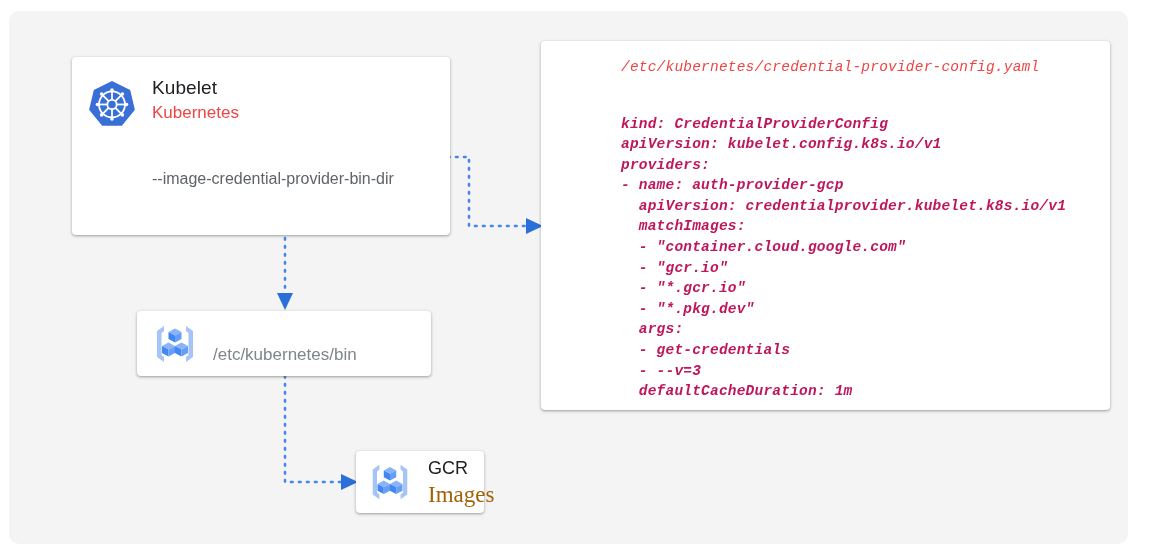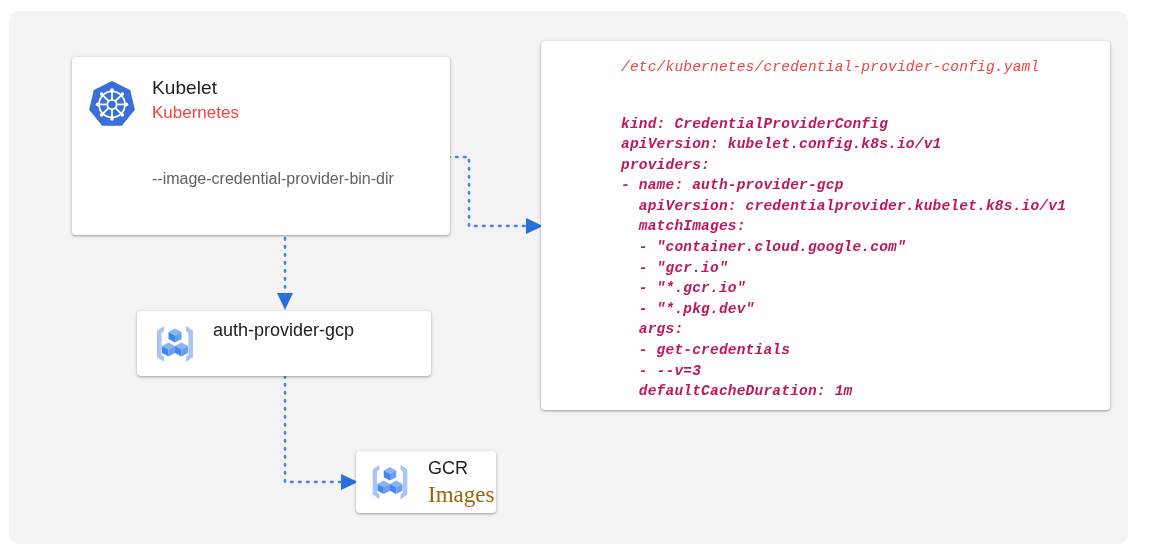--- a/index.html
+++ b/index.html
@@ -102,21 +102,21 @@
     top: 34px;
     font-size: 17px;
     color: #80868b;
     white-space: nowrap;
   }
 
   
   #gcr-card {
     left: 356px;
     top: 451px;
-    width: 140px;
+    width: 128px;
     height: 62px;
   }
   #gcr-icon {
     position: absolute;
     left: 10px;
     top: 7px;
     width: 48px;
     height: 48px;
   }
   #gcr-title {
@@ -253,21 +253,21 @@
         <polygon points="24,54 37,61 37,75 24,68" fill="#4285f4"></polygon>
         <polygon points="50,54 50,68 37,75 37,61" fill="#669df6"></polygon>
       </g>
 
       <g>
         <polygon points="63,47 76,54 63,61 50,54" fill="#8ab4f8"></polygon>
         <polygon points="50,54 63,61 63,75 50,68" fill="#4285f4"></polygon>
         <polygon points="76,54 76,68 63,75 63,61" fill="#669df6"></polygon>
       </g>
     </svg>
-    <div id="auth-title">auth-provider-gcp</div>
+    <div id="auth-subtitle">/etc/kubernetes/bin</div>
   </div>
 
   <div class="card" id="gcr-card">
     <svg id="gcr-icon" viewBox="0 0 100 100" xmlns="http://www.w3.org/2000/svg">
       <path d="M 28 14 L 14 24 L 14 76 L 28 86 L 28 76 L 23 72 L 23 28 L 28 24 Z" fill="#a6c4f7"></path>
       <path d="M 72 14 L 86 24 L 86 76 L 72 86 L 72 76 L 77 72 L 77 28 L 72 24 Z" fill="#a6c4f7"></path>
       <g>
         <polygon points="50,19 63,26 50,33 37,26" fill="#8ab4f8"></polygon>
         <polygon points="37,26 50,33 50,47 37,40" fill="#4285f4"></polygon>
         <polygon points="63,26 63,40 50,47 50,33" fill="#669df6"></polygon>

